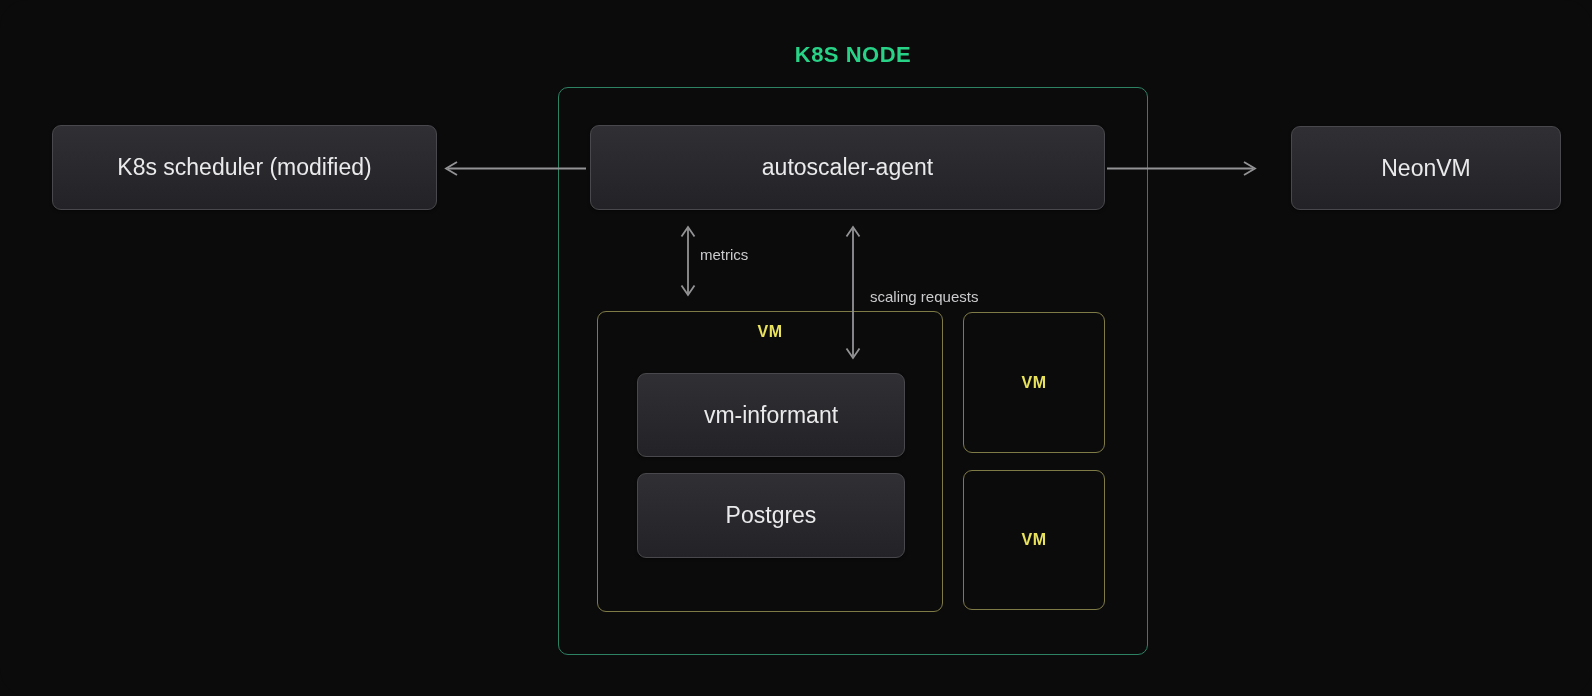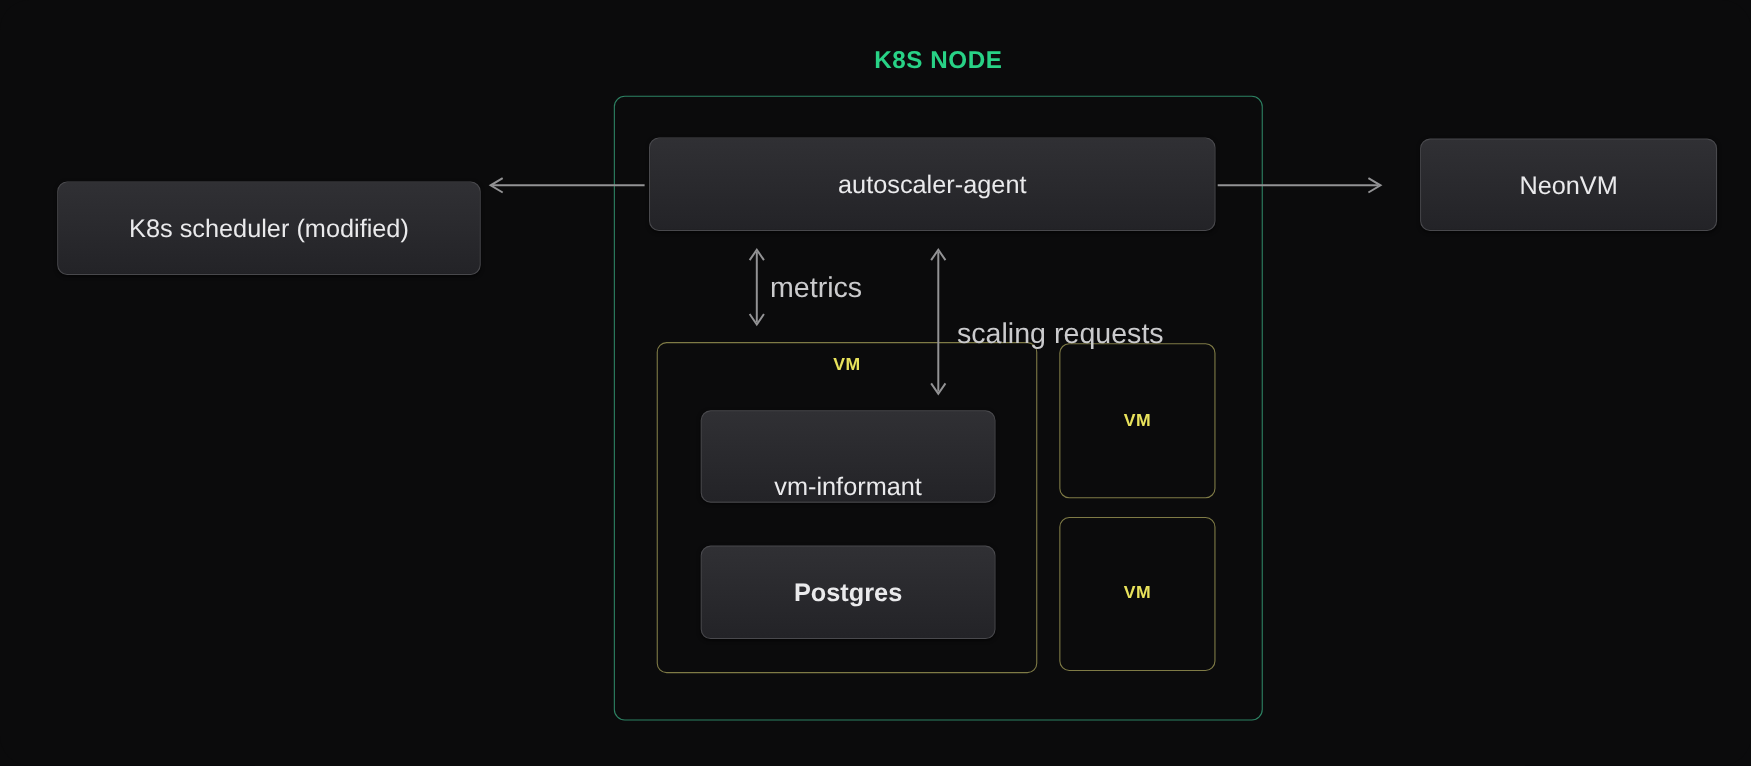--- a/index.html
+++ b/index.html
@@ -43,25 +43,25 @@
     align-items: center;
     justify-content: center;
     background: linear-gradient(180deg, #303034 0%, #232327 100%);
     border: 1px solid #49494d;
     border-radius: 9px;
     box-sizing: border-box;
     color: #eaeaec;
     font-size: 23px;
     box-shadow: 0 1px 3px rgba(0,0,0,0.5);
   }
-  .box-scheduler { left: 52px;   top: 125px; width: 385px; height: 85px; margin-top: 40px; }
+  .box-scheduler { left: 52px;   top: 125px; width: 385px; height: 85px; }
   .box-agent     { left: 590px;  top: 125px; width: 515px; height: 85px; text-align: center; }
   .box-neonvm    { left: 1267px; top: 126px; width: 270px; height: 84px; margin-left: 24px; }
-  .box-informant { left: 637px;  top: 373px; width: 268px; height: 84px; align-items: flex-end; }
-  .box-postgres  { left: 637px;  top: 496px; width: 268px; height: 85px; font-weight: bold; }
+  .box-informant { left: 637px;  top: 373px; width: 268px; height: 84px; }
+  .box-postgres  { left: 637px;  top: 473px; width: 268px; height: 85px; }
 
   .yellow-frame {
     position: absolute;
     border: 1px solid #7f7b46;
     border-radius: 9px;
     box-sizing: border-box;
   }
   .vm-main  { left: 597px; top: 311px; width: 346px; height: 301px; }
   .vm-small-1 { left: 963px; top: 312px; width: 142px; height: 141px;
     display: flex; align-items: center; justify-content: center; }
@@ -77,21 +77,21 @@
   .vm-main-label {
     position: absolute;
     left: 597px;
     top: 323px;
     width: 346px;
     text-align: center;
   }
   .arrow-label {
     position: absolute;
     color: #cbcbcd;
-    font-size: 26px;
+    font-size: 15px;
   }
   .label-metrics { left: 700px; top: 246px; }
   .label-scaling { left: 870px; top: 246px; margin-top: 42px; }
 
   .edge-layer {
     position: absolute;
     left: 0;
     top: 0;
     width: 1592px;
     height: 696px;

